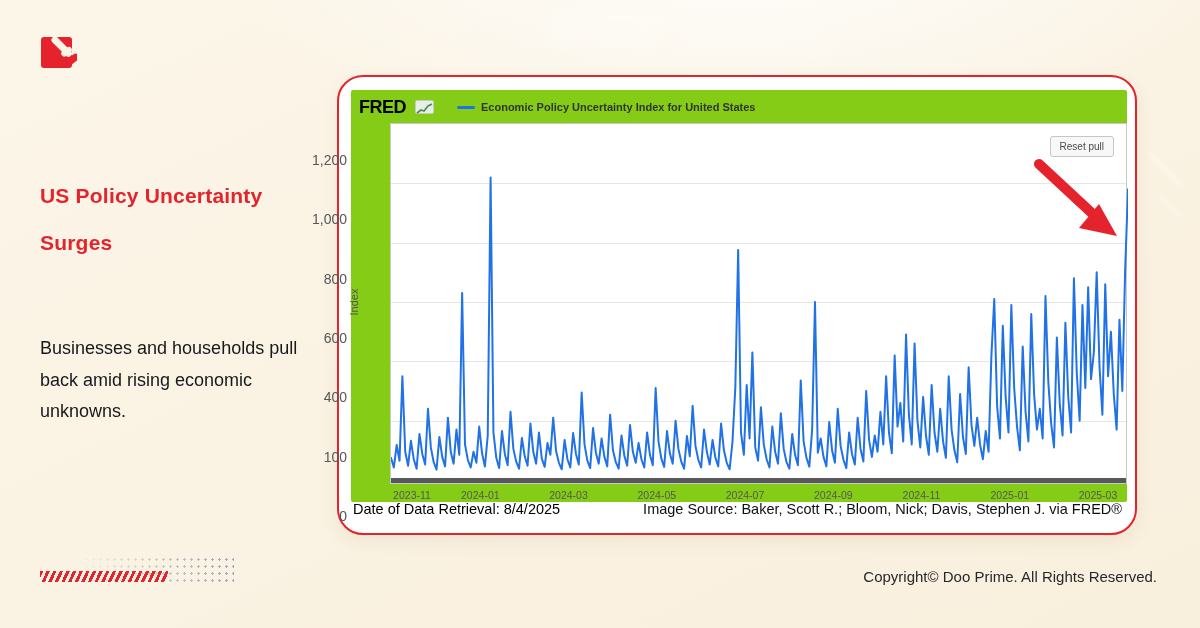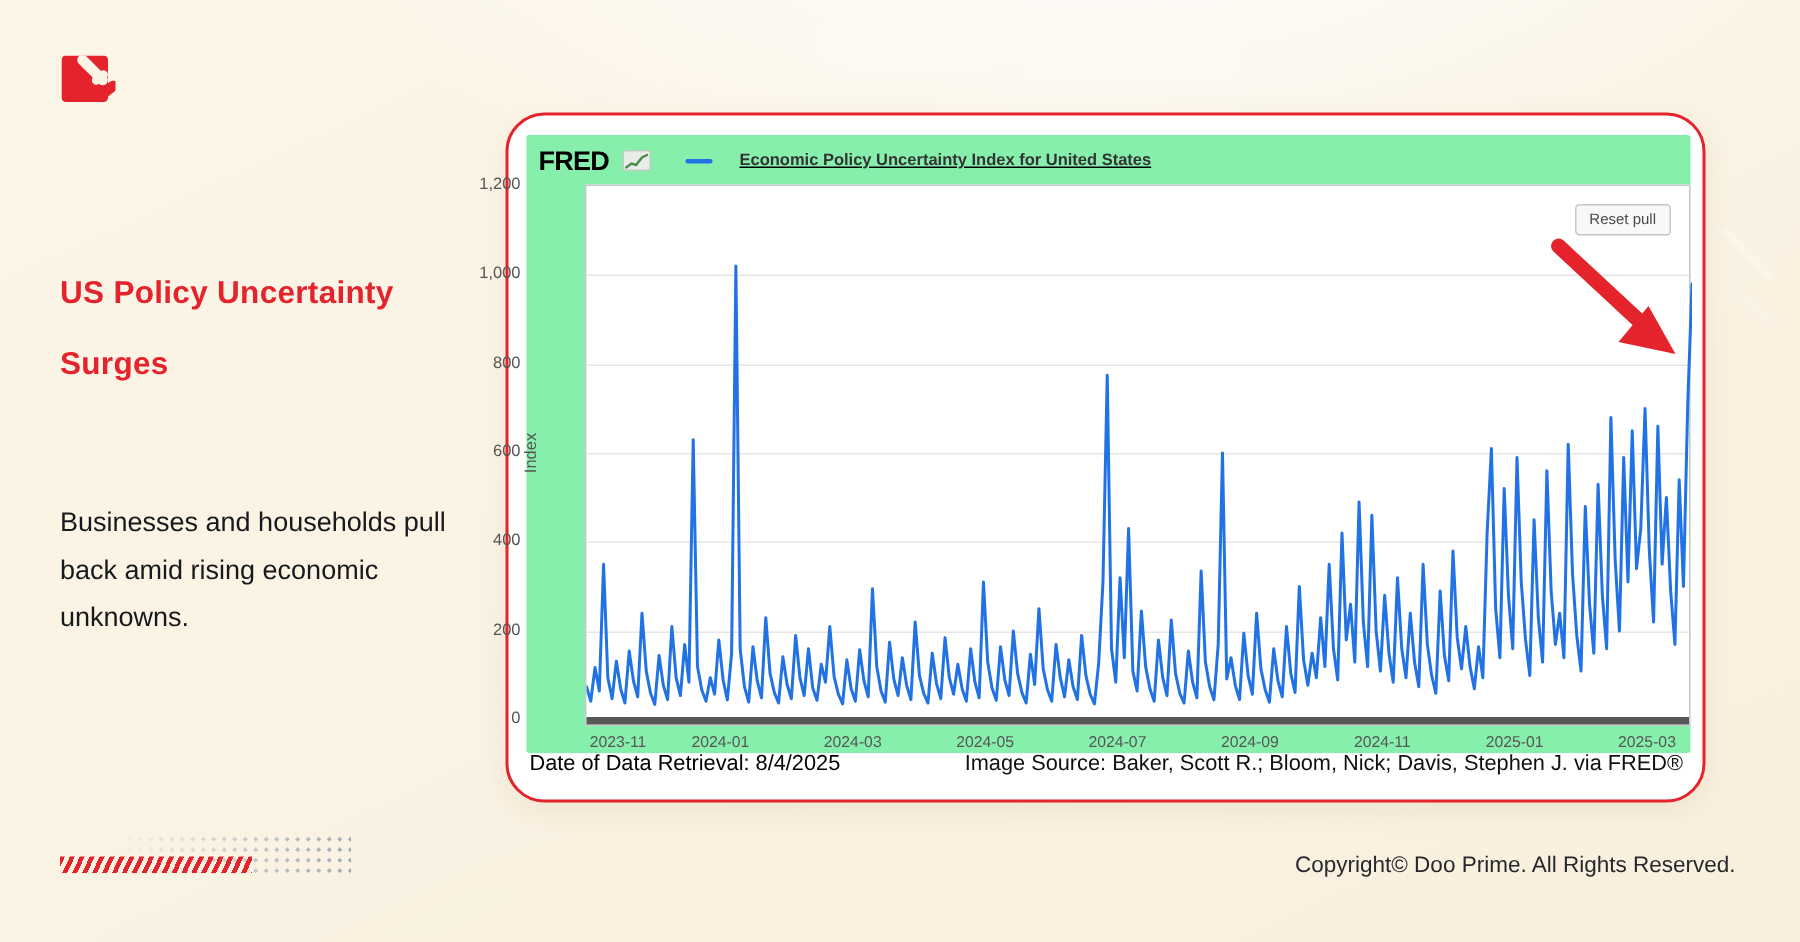--- a/index.html
+++ b/index.html
@@ -36,41 +36,41 @@
   }
 
   
   .card {
     position:absolute; left:337px; top:75px; width:800px; height:460px;
     background:#ffffff; border-radius:26px;
     box-shadow:0 6px 18px rgba(120,90,40,.08);
   }
   .chart-widget {
     position:absolute; left:12px; top:13px; width:776px; height:412px;
-    background:#86efac; border-radius:2px;
+    background:#84cc16; border-radius:2px;
   }
   .legend-row {
     position:absolute; left:8px; top:6px; height:22px;
     display:flex; align-items:center; gap:9px;
   }
   .fred-logo { font-weight:900; font-size:18px; letter-spacing:-.5px; color:#000; }
   .spark { width:19px; height:14px; background:#e9ede8; border:1px solid #c3cbc3; border-radius:2px; }
-  .legend-item { display:flex; align-items:center; gap:18px; margin-left:14px;text-decoration:underline; }
+  .legend-item { display:flex; align-items:center; gap:6px; margin-left:14px; }
   .legend-swatch { width:18px; height:3px; border-radius:2px; }
   .legend-label { font-size:11px; font-weight:700; color:#333; }
 
   .plot {
     position:absolute; left:39px; top:33px; width:737px; height:361px;
     background:#fff; border:1px solid #c9c9c9;
   }
   .gridline { position:absolute; left:0; width:100%; height:1px; background:#e6e6e6; }
   .axis-band { position:absolute; left:0; bottom:0; width:100%; height:5px; background:#57585a; }
   .line-svg { position:absolute; left:0; top:0; width:737px; height:356px; }
 
-  .ytick { position:absolute; right:0; font-size:11px; color:#565656; white-space:nowrap; }
+  .ytick { position:absolute; right:0; font-size:14px; color:#565656; white-space:nowrap;margin-top:35px; }
   .yticks { position:absolute; left:-48px; top:33px; width:44px; height:361px; }
   .xticks { position:absolute; left:39px; top:399px; width:737px; height:14px; }
   .xtick { position:absolute; transform:translateX(-50%); font-size:10.5px; color:#565656; white-space:nowrap; }
   .ylabel {
     position:absolute; left:-27px; top:206px; width:60px; text-align:center;
     transform:rotate(-90deg); font-size:11px; color:#565656;
   }
 
   .reset-zoom {
     position:absolute; right:13px; top:46px;
@@ -140,21 +140,21 @@
         </span>
       </div>
 
       <div class="ylabel">Index</div>
       <div class="yticks">
           <span class="ytick" style="top: -6px;">1,200</span>
           <span class="ytick" style="top: 53.3px;">1,000</span>
           <span class="ytick" style="top: 112.7px;">800</span>
           <span class="ytick" style="top: 172px;">600</span>
           <span class="ytick" style="top: 231.3px;">400</span>
-          <span class="ytick" style="top: 290.7px;">200</span>
+          <span class="ytick" style="top: 290.7px;">100</span>
           <span class="ytick" style="top: 350px;">0</span>
         </div>
 
       <div class="plot">
         <div id="gridlines">
             <div class="gridline" style="top: 59.3px;"></div>
             <div class="gridline" style="top: 118.7px;"></div>
             <div class="gridline" style="top: 178px;"></div>
             <div class="gridline" style="top: 237.3px;"></div>
             <div class="gridline" style="top: 296.7px;"></div>

